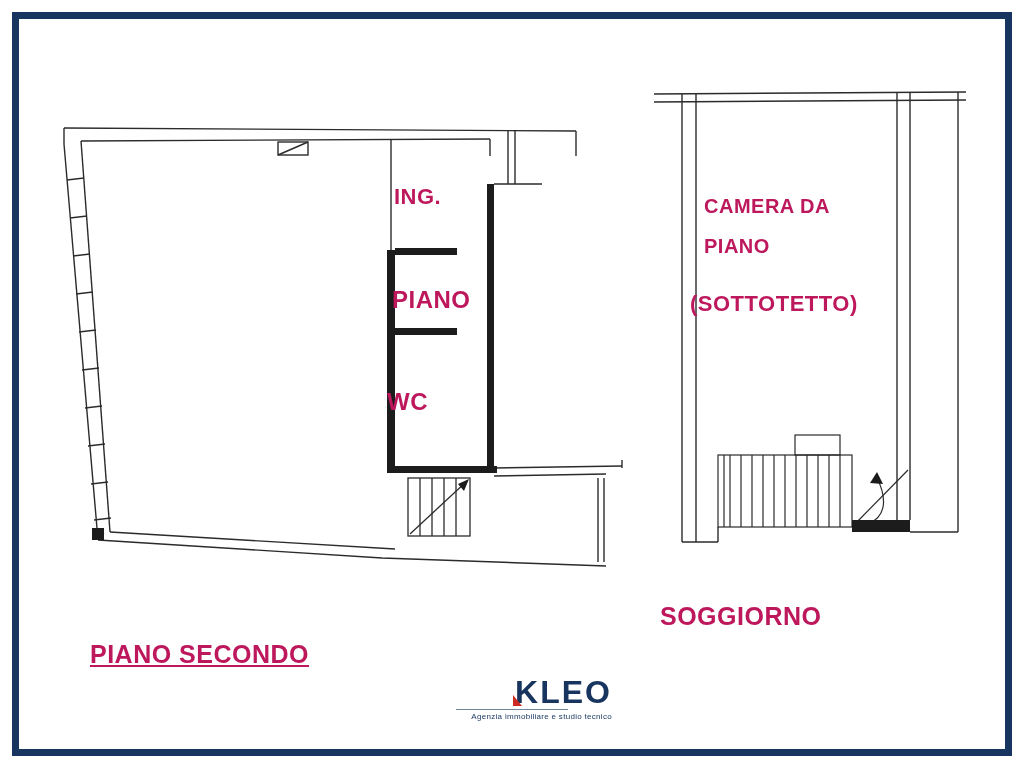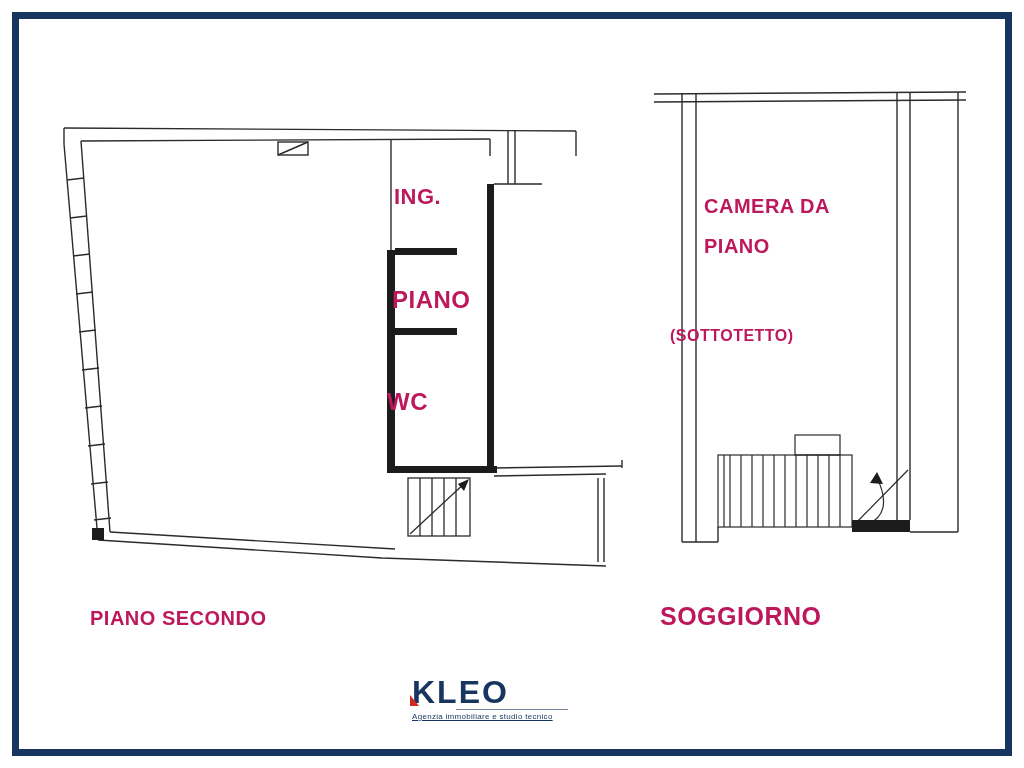--- a/index.html
+++ b/index.html
@@ -15,39 +15,39 @@
   .lbl{
     position:absolute;text-align:left;color:#be185d;
     font-weight:600;letter-spacing:0.5px;
   }
   .lbl span{display:block;}
   .soggiorno{left:85px;top:310px;width:320px;font-size:24px;line-height:40px;}
   .ing{left:394px;top:184px;width:100px;font-size:22px;}
   .anti{left:392px;top:286px;width:100px;font-size:24px;}
   .wc{left:387px;top:388px;width:84px;font-size:24px;}
   .camera{left:704px;top:186px;width:270px;font-size:20px;line-height:40px;}
-  .sottotetto-note{left:670px;top:291px;width:270px;font-size:16px;font-weight:600;margin-top:36px;}
-  .caption-left{left:90px;top:607px;width:320px;font-size:20px;}
+  .sottotetto-note{left:690px;top:291px;width:270px;font-size:22px;font-weight:600;}
+  .caption-left{left:90px;top:640px;width:320px;font-size:25px;text-decoration:underline;}
   .caption-right{left:660px;top:600px;width:290px;font-size:25px;line-height:33px;}
   .logo{
-    position:absolute;left:412px;top:676px;width:200px;text-align:left;
+    position:absolute;left:412px;top:676px;width:200px;text-align:right;
   }
   .logo .brand{
     position:relative;display:inline-block;font-size:32px;font-weight:bold;
     color:#17355e;letter-spacing:2px;line-height:32px;
   }
   .logo .red-mark{
     position:absolute;left:-2px;bottom:2px;width:0;height:0;
     border-bottom:11px solid #cf2a21;border-right:9px solid transparent;
   }
   .logo .rule{
     width:112px;height:1px;background:#17355e;margin:1px auto 2px auto;opacity:.6;
   }
   .logo .tagline{
-    font-size:8px;color:#17355e;letter-spacing:0.3px;line-height:9px;text-decoration:underline;
+    font-size:8px;color:#17355e;letter-spacing:0.3px;line-height:9px;
   }
 </style>
 </head>
 <body>
 
 <div id="stage">
 
   <div class="frame"></div>
 
   <svg style="left:50px;top:100px;" width="580" height="500" viewBox="0 0 580 500">

